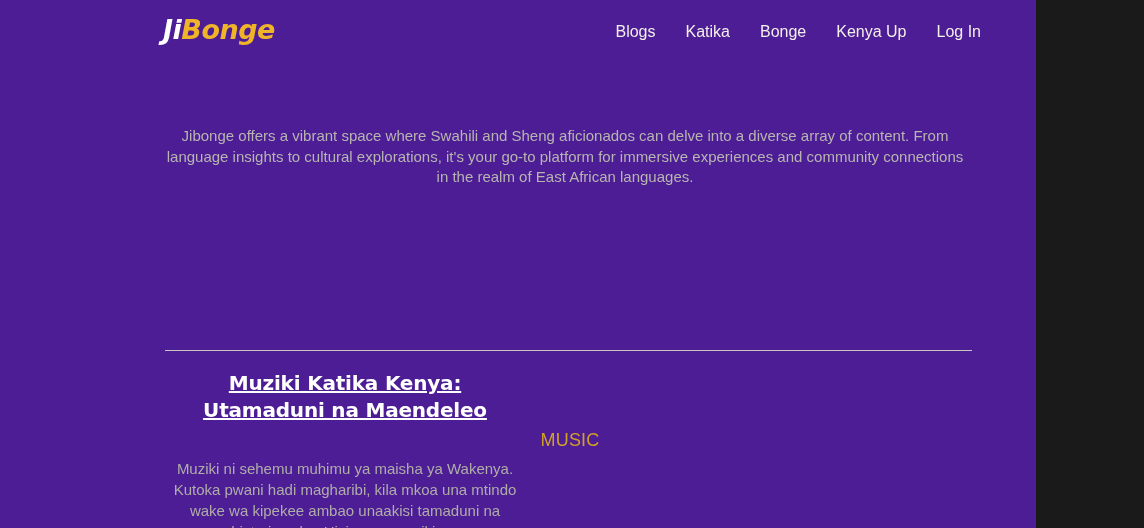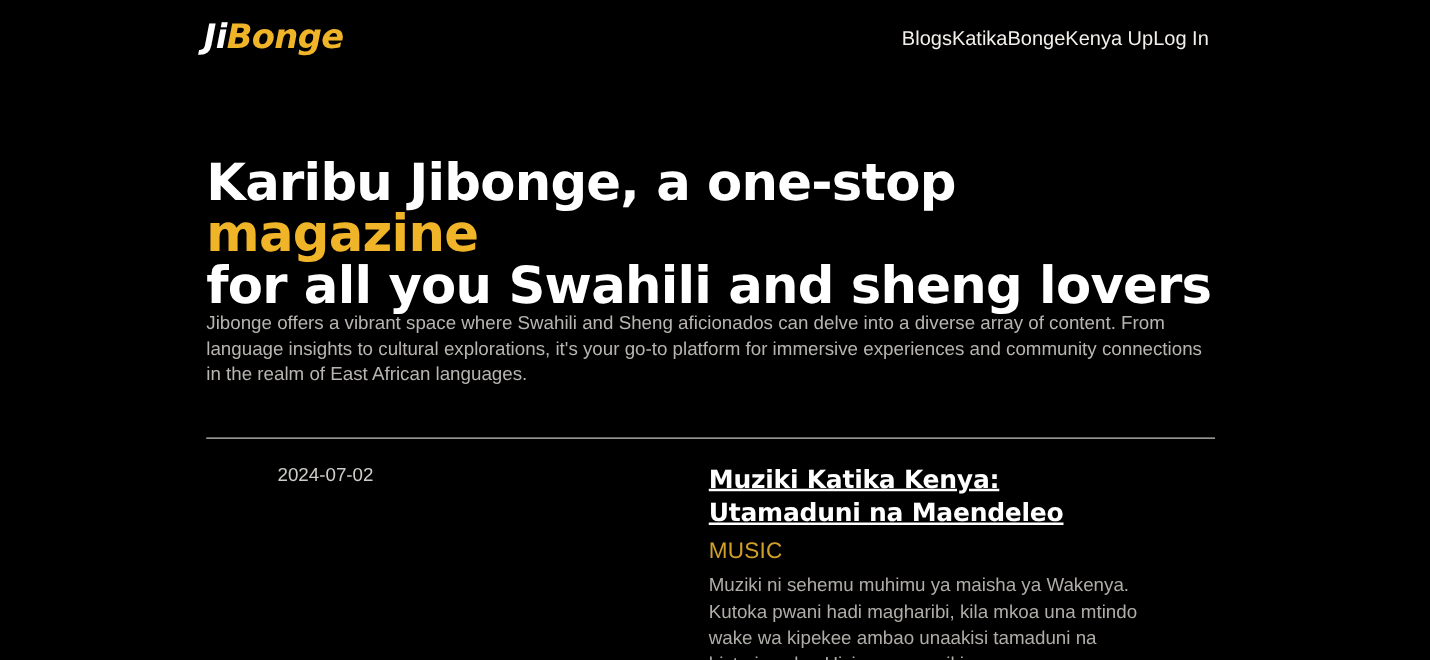--- a/index.html
+++ b/index.html
@@ -11,24 +11,25 @@
   }
 
   body {
     background: #1a1a1a;
     font-family: "Liberation Sans", "DejaVu Sans", sans-serif;
     -webkit-font-smoothing: antialiased;
   }
 
   .page {
     position: relative;
-    width: 1144px;
+    width: 1036px;
     height: 528px;
-    background: #000000;
+    background: #4c1d95;
     overflow: hidden;
+    text-align: center;
   }
 
   
   .site-header {
     position: absolute;
     top: 0;
     left: 0;
     width: 1144px;
     height: 66px;
     display: flex;
@@ -46,24 +47,25 @@
     line-height: 1;
     font-style: italic;
     white-space: nowrap;
     cursor: pointer;
   }
   .logo .logo-ji { color: #ffffff; }
   .logo .logo-bonge { color: #f0b429; }
 
   .nav {
     position: absolute;
-    right: 177px;
+    right: 163px;
     top: 21px;
     display: flex;
     align-items: center;
+    gap: 30px;
   }
   .nav-link {
     color: #f3efe9;
     font-size: 16px;
     line-height: 22px;
     text-decoration: none;
     white-space: nowrap;
     cursor: pointer;
   }
 
@@ -177,34 +179,28 @@
       <a class="nav-link" href="#">Blogs</a>
       <a class="nav-link" href="#">Katika</a>
       <a class="nav-link" href="#">Bonge</a>
       <a class="nav-link" href="#">Kenya Up</a>
       <a class="nav-link" href="#">Log In</a>
     </nav>
 
   </header>
 
   <section class="hero">
-    <h1 class="hero-title">
-      <span>Karibu Jibonge, a one-stop</span><br>
-      <span class="accent">magazine</span><br>
-      <span>for all you Swahili and sheng lovers</span>
-    </h1>
     <p class="hero-sub">Jibonge offers a vibrant space where Swahili and Sheng aficionados can delve into a diverse array of content. From language insights to cultural explorations, it's your go-to platform for immersive experiences and community connections in the realm of East African languages.</p>
   </section>
 
   <div class="divider"></div>
 
   <section class="post-list">
 
     <article class="post-row">
-      <div class="post-date">2024-07-02</div>
       <div class="post-main">
         <h2 class="post-title">Muziki Katika Kenya: Utamaduni na Maendeleo</h2>
         <div class="post-category">MUSIC</div>
         <p class="post-excerpt">Muziki ni sehemu muhimu ya maisha ya Wakenya. Kutoka pwani hadi magharibi, kila mkoa una mtindo wake wa kipekee ambao unaakisi tamaduni na historia yake. Hivi sasa, muziki wa</p>
       </div>
     </article>
 
   </section>
 
 </div>

